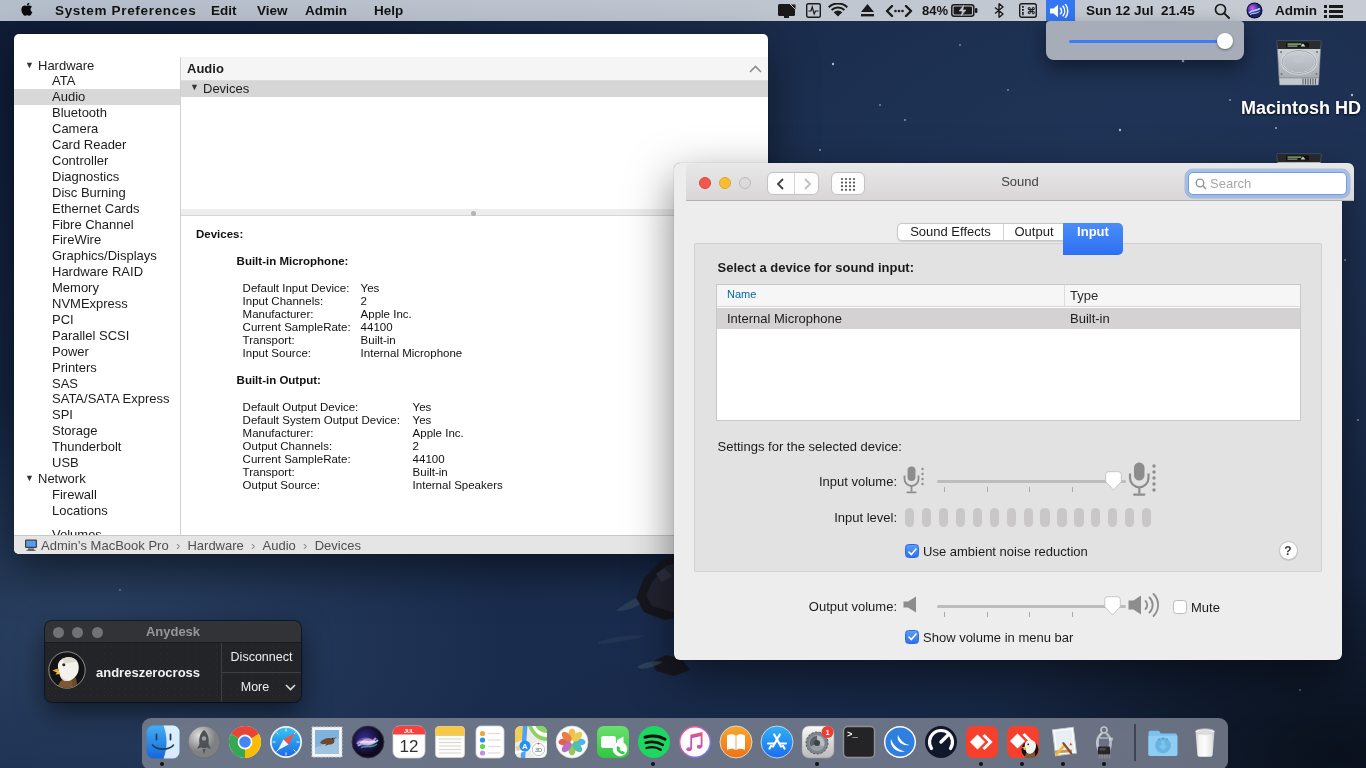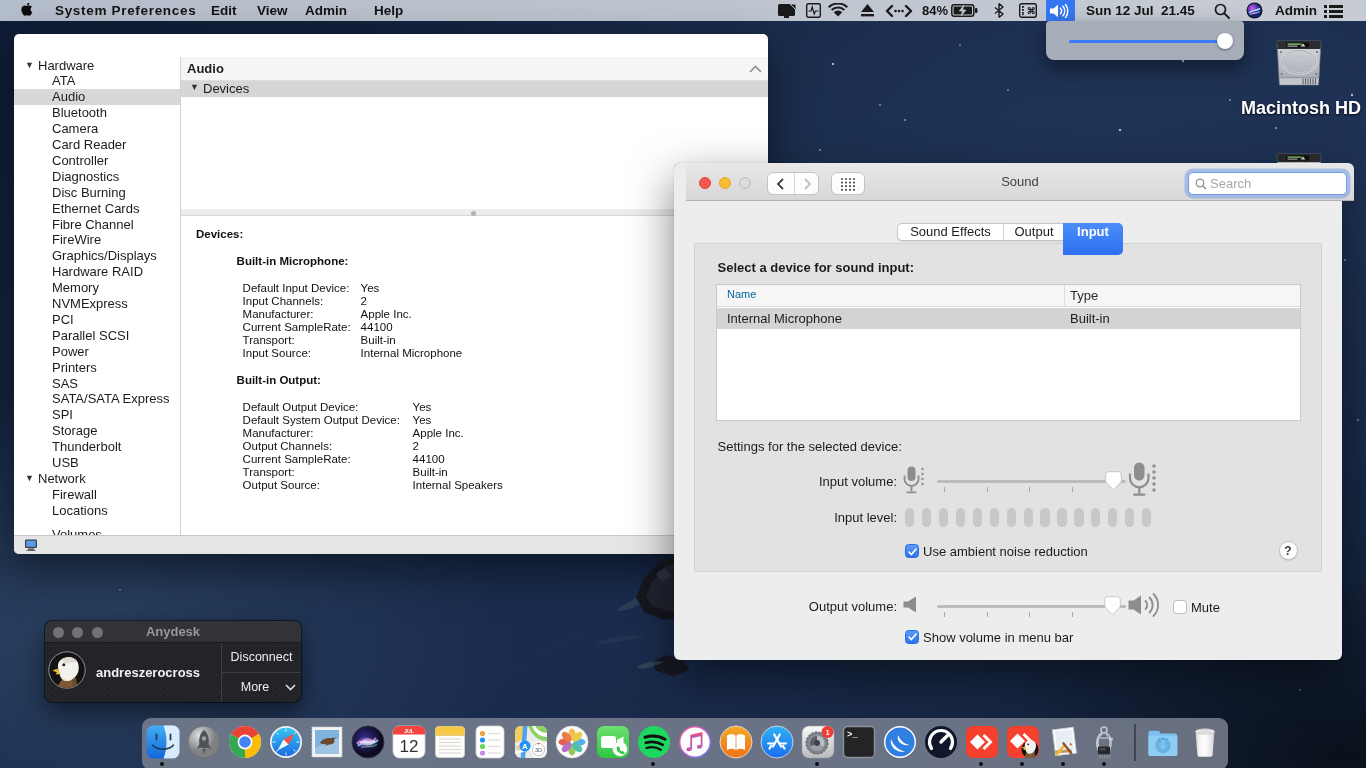--- a/index.html
+++ b/index.html
@@ -333,20 +333,21 @@
     </div>
   </div>
 
   <div class="abs" style="left:0;top:501px;width:754px;height:19px;background:#e5e5e5;border-top:1px solid #c8c8c8;border-radius:0 0 5px 5px">
     <svg class="abs" style="left:10px;top:3px" width="14" height="12" viewBox="0 0 14 12">
         <rect x="1" y="0.5" width="12" height="8.5" rx="1" fill="#3b3f46"></rect>
         <rect x="2.2" y="1.7" width="9.6" height="6.1" fill="#5a9ae8"></rect>
         <rect x="4" y="9.5" width="6" height="1.2" fill="#3b3f46"></rect>
         <rect x="2.5" y="10.7" width="9" height="1" rx="0.5" fill="#3b3f46"></rect>
       </svg>
+    <span class="abs" style="left:27px;top:2px;color:#4f4f4f">Admin’s MacBook Pro&nbsp; <span style="color:#8a8a8a">›</span> &nbsp;Hardware&nbsp; <span style="color:#8a8a8a">›</span> &nbsp;Audio&nbsp; <span style="color:#8a8a8a">›</span> &nbsp;Devices</span>
   </div>
 </div>
 
 <svg class="abs" style="left:560px;top:550px" width="130" height="140" viewBox="0 0 130 140">
   <path d="M130 2 L102 10 L84 28 L76 48 L84 62 L104 70 L130 66 Z" fill="#16171e"></path>
   <path d="M130 10 L106 16 L92 32 L86 46 L92 56 L112 62 L130 58 Z" fill="#212330"></path>
   <path d="M96 24 L104 18 L112 26 L102 32 Z" fill="#2e3140"></path>
   <path d="M76 48 C68 52 60 57 56 61 C66 61 74 58 80 54 Z" fill="#36465c" opacity="0.65"></path>
   <path d="M92 112 L106 105 L122 109 L130 120 L114 126 L96 121 Z" fill="#171820"></path>
   <path d="M78 116 C86 112 96 110 103 112 C94 117 84 120 78 118 Z" fill="#42536a" opacity="0.55"></path>

